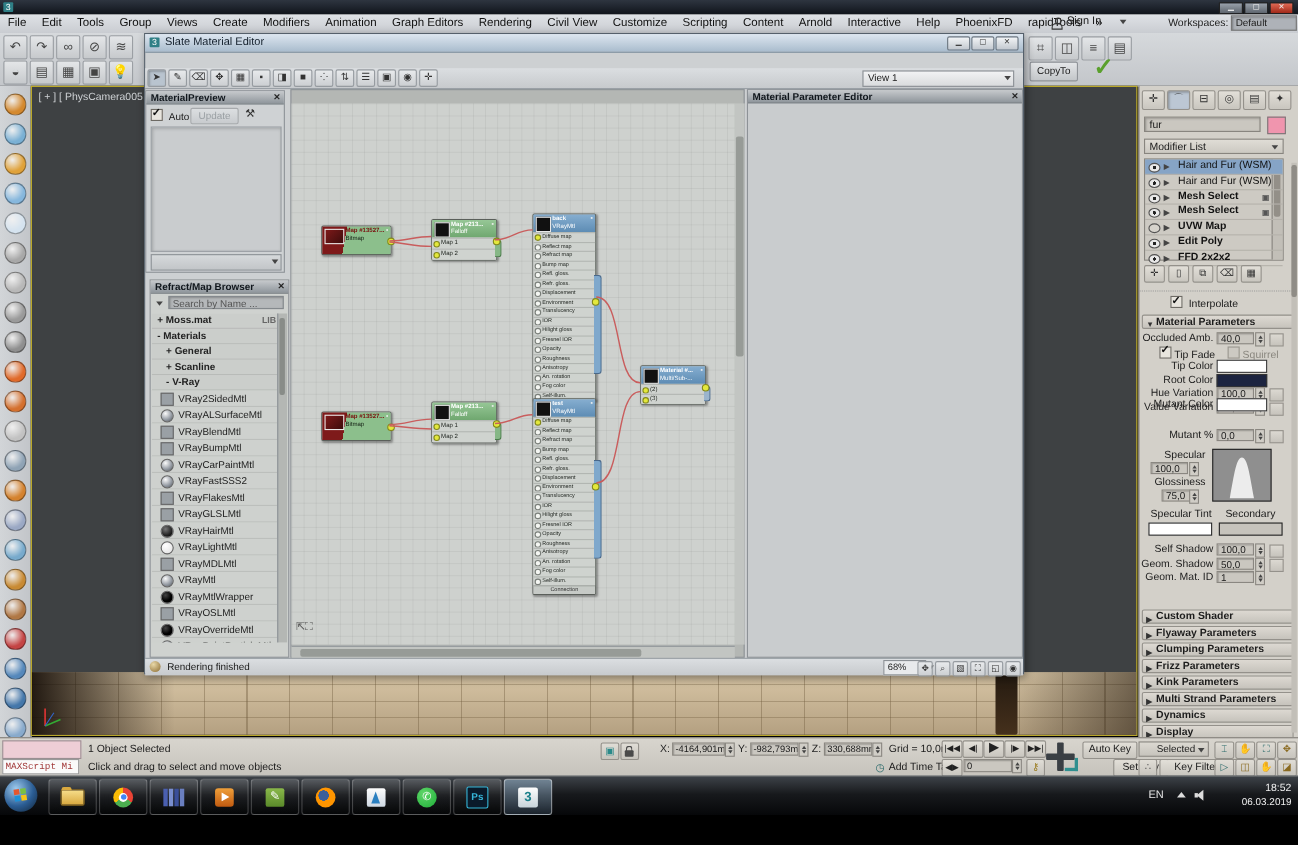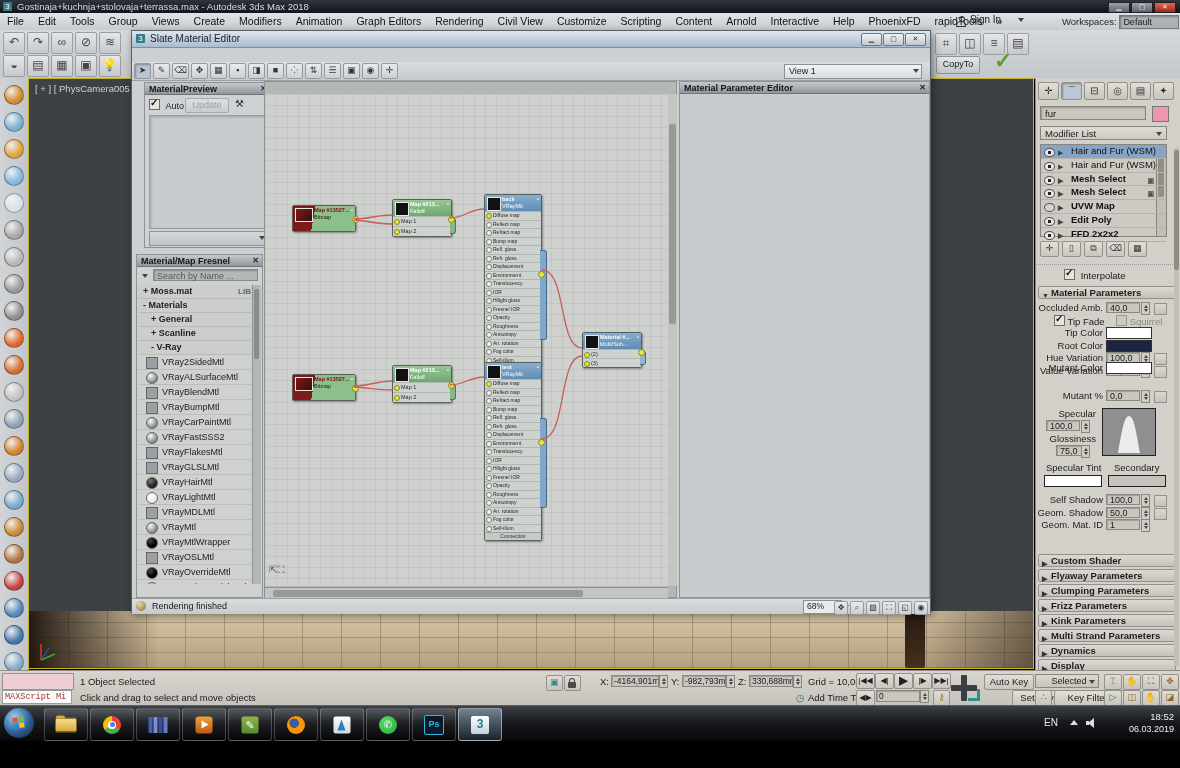--- a/index.html
+++ b/index.html
@@ -47,21 +47,21 @@
   #s-menu{position:absolute;left:0;top:16px;width:100%;height:15px;background:#d7dadd;border-bottom:1px solid #aab0b6}
   #s-menu .mi{font-size:10px;line-height:14px;padding:0 7px}
   #s-toolbar{position:absolute;left:0;top:31px;width:100%;height:18px;background:linear-gradient(#dbdee1,#c7cacd);border-bottom:1px solid #9aa0a6}
   .sbtn{display:inline-block;width:15px;height:14px;margin:1px 0 0 2px;background:linear-gradient(#e8eaec,#cccfd2);border:1px solid #969ba0;border-radius:2px;font-size:9px;line-height:13px;text-align:center;color:#333}
   .sbtn.pressed{background:#b9c4cf;box-shadow:inset 1px 1px 2px rgba(0,0,0,.3)}
   #view-dd{position:absolute;right:8px;top:2px;width:128px;height:13px;background:linear-gradient(#f2f3f4,#d9dbdd);border:1px solid #8b9095;font-size:9px;line-height:12px;padding:0 4px;color:#222}
   .dd-arrow{position:absolute;right:2px;top:4px;width:0;height:0;border-left:3px solid transparent;border-right:3px solid transparent;border-top:4px solid #444}
   
   .p-head{position:absolute;left:0;top:0;width:100%;height:12px;background:linear-gradient(#c6c9cc,#8f969c);border-bottom:1px solid #6d747a;font-size:9px;font-weight:bold;color:#10161c;line-height:12px;padding-left:4px;box-sizing:border-box}
   .p-x{position:absolute;right:3px;top:1px;font-size:8px;font-weight:bold;color:#222;line-height:10px}
-  #mat-preview{position:absolute;left:12px;top:51px;width:127px;height:166px;background:#cfd2d4;border:1px solid #8d9297;box-sizing:border-box}
+  #mat-preview{position:absolute;left:0;top:51px;width:127px;height:166px;background:#cfd2d4;border:1px solid #8d9297;box-sizing:border-box}
   #mp-auto-row{position:absolute;left:4px;top:16px;height:14px;font-size:9px;line-height:12px}
   #mp-update{position:absolute;left:36px;top:-1px;width:42px;height:13px;border:1px solid #a7aaad;border-radius:2px;background:linear-gradient(#dcdfe1,#c8cbce);color:#9aa0a4;text-align:center;line-height:12px}
   #mp-canvas{position:absolute;left:4px;top:32px;width:117px;height:112px;background:#c9ccce;border:1px solid #999ea3;box-shadow:inset 1px 1px 3px rgba(0,0,0,.2)}
   #mp-dd{position:absolute;left:4px;top:148px;width:117px;height:13px;background:linear-gradient(#d6d9db,#c2c5c8);border:1px solid #8d9297}
   #browser{position:absolute;left:4px;top:223px;width:127px;height:344px;background:#cfd2cf;border:1px solid #8d9297;box-sizing:border-box}
   #b-search-row{position:absolute;left:2px;top:14px;width:121px;height:14px}
   #b-search{position:absolute;left:14px;top:0;width:105px;height:12px;background:#b5b8ba;border:1px solid #84898d;box-shadow:inset 1px 1px 2px rgba(0,0,0,.25);font-size:9px;line-height:12px;padding-left:3px;color:#555;box-sizing:border-box}
   #b-list{position:absolute;left:1px;top:30px;width:117px;height:299px;overflow:hidden}
   .b-row{position:relative;height:13px;border-bottom:1px solid #b8bbb8;background:#cbcecb;font-size:9px;line-height:13px;padding-left:5px;color:#222}
   .b-row .badge{position:absolute;right:4px;top:0;color:#666;font-size:8px}
@@ -172,21 +172,20 @@
   .speaker::after{content:"";position:absolute;left:2px;top:0;border-top:5px solid transparent;border-bottom:5px solid transparent;border-right:6px solid #ddd}
   #blackband{left:0;top:741px;width:1180px;height:27px;background:#000}
 </style>
 </head>
 <body>
 
 <div id="screen">
 
   <div id="titlebar" class="abs">
     <div class="app-ico">3</div>
-    <span id="win-title">Gostinaja+kuchnja+stolovaja+terrassa.max - Autodesk 3ds Max 2018</span>
     <div class="winbtn" style="left:1108px">▁</div>
     <div class="winbtn" style="left:1131px">▢</div>
     <div class="winbtn close" style="left:1154px">✕</div>
   </div>
 
   <div id="menubar" class="abs"><div class="mi">File</div><div class="mi">Edit</div><div class="mi">Tools</div><div class="mi">Group</div><div class="mi">Views</div><div class="mi">Create</div><div class="mi">Modifiers</div><div class="mi">Animation</div><div class="mi">Graph Editors</div><div class="mi">Rendering</div><div class="mi">Civil View</div><div class="mi">Customize</div><div class="mi">Scripting</div><div class="mi">Content</div><div class="mi">Arnold</div><div class="mi">Interactive</div><div class="mi">Help</div><div class="mi">PhoenixFD</div><div class="mi">rapidTools</div><div class="mi">»</div></div>
   <div id="signin">
     <span class="person"></span>
     <span style="position:absolute;left:22px;top:1px;font-size:10px">Sign In</span>
     <span style="position:absolute;left:70px;top:5px" class="dd-arrow"></span>
@@ -262,21 +261,21 @@
         <span id="mp-update">Update</span>
         <span style="position:absolute;left:86px;top:-1px;font-size:10px;color:#333">⚒</span>
       </div>
       <div id="mp-canvas"></div>
       <div id="mp-dd">
           <span class="dd-arrow"></span>
         </div>
     </div>
 
     <div id="browser">
-      <div class="p-head"><span>Material/Map Fresnel</span><span class="p-x">✕</span></div>
+      <div class="p-head"><span>Refract/Map Browser</span><span class="p-x">✕</span></div>
       <div id="b-search-row">
         <span class="dd-arrow" style="left:3px;top:5px"></span>
         <div id="b-search">Search by Name ...</div>
       </div>
       <div id="b-list">
           <div class="b-row" style="font-weight: bold;">+ Moss.mat<span class="badge">LIB</span></div>
           <div class="b-row" style="padding-left: 5px; font-weight: bold;">- Materials</div>
           <div class="b-row" style="padding-left: 13px; font-weight: bold;">+ General</div>
           <div class="b-row" style="padding-left: 13px; font-weight: bold;">+ Scanline</div>
           <div class="b-row" style="padding-left: 13px; font-weight: bold;">- V-Ray</div>

